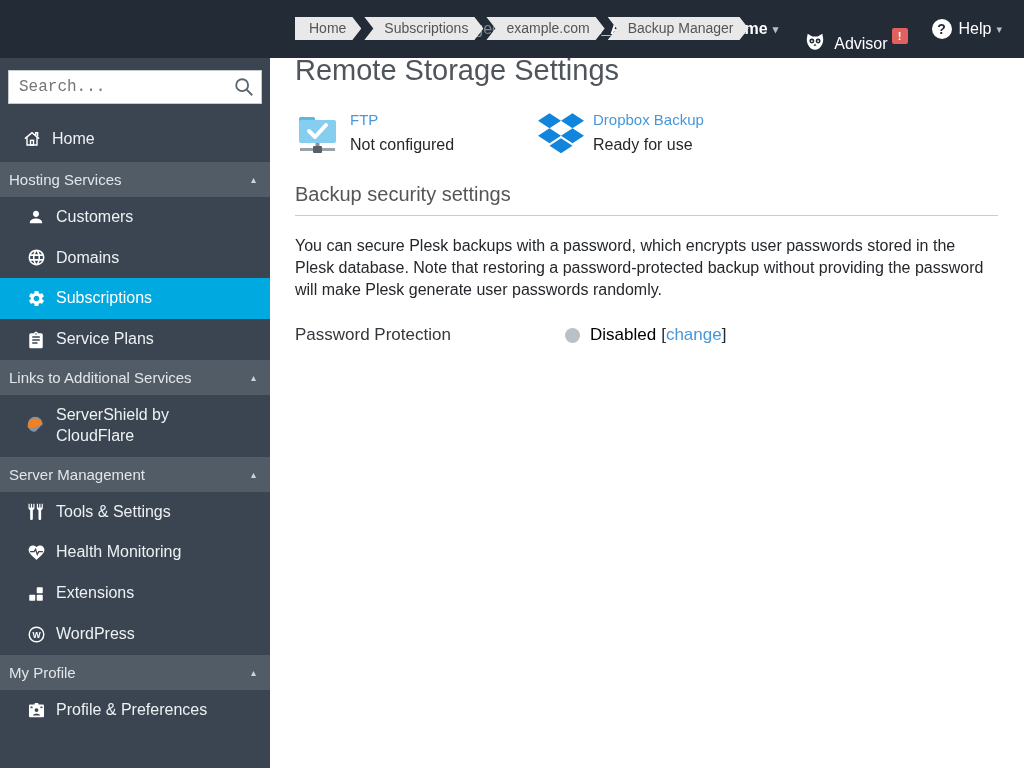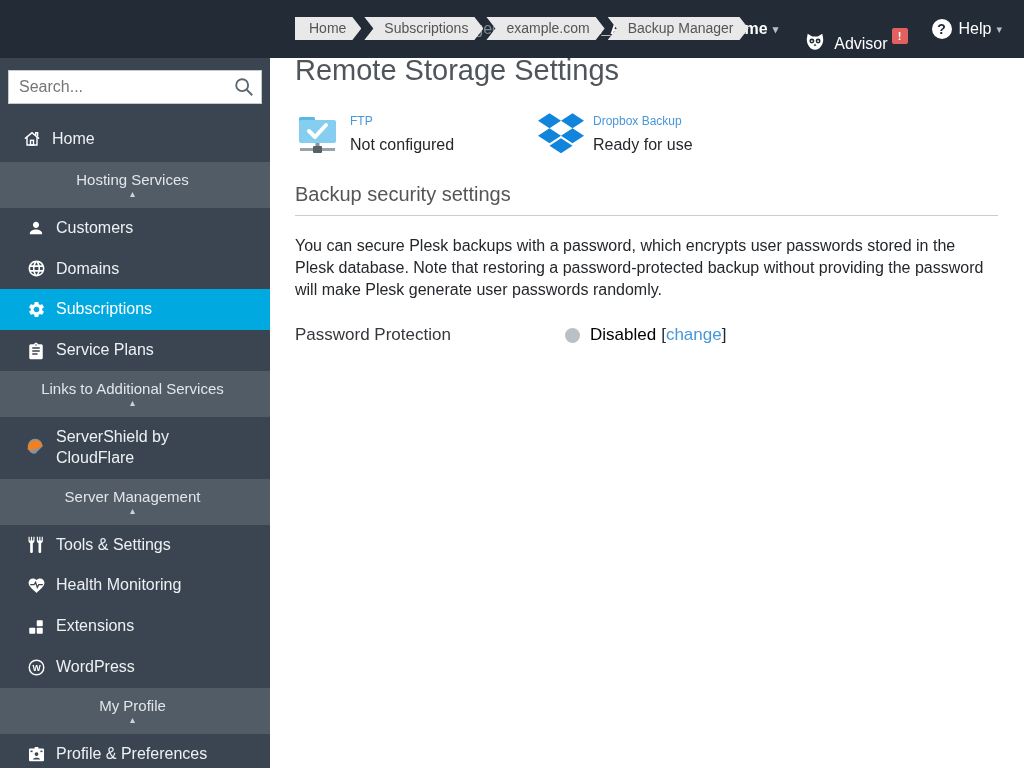--- a/index.html
+++ b/index.html
@@ -39,35 +39,35 @@
   .help-label { margin-left:7px; }
 
   
   .sidebar {
     position:absolute; top:58px; left:0; width:270px; bottom:0;
     background:#3a4551; color:#eef1f3; overflow:hidden;
   }
   .search-wrap { margin:12px 8px 14px; position:relative; }
   .search-input {
     width:100%; height:34px; border:1px solid #c6cace; font-size:16px;
-    padding:0 24px 0 10px; color:#444; font-family:Liberation Sans, sans-serif; outline:none;
+    padding:0 24px 0 10px; color:#444; font-family:Liberation Mono, monospace; outline:none;
   }
   .search-icon { position:absolute; right:7px; top:6px; }
 
   .nav-item {
     display:flex; align-items:center; padding:10px 10px 10px 26px;
     font-size:16px; cursor:pointer; color:#eef1f3; text-decoration:none;
   }
   .nav-icon { width:20px; display:flex; justify-content:center; flex:none; }
   .nav-label { margin-left:10px; line-height:1.3; }
   .nav-item.home { padding-top:11px; padding-bottom:12px; padding-left:22px; }
   .nav-item.active { background:#00a9e0; color:#fff; }
   .section-header {
     background:#525c66; padding:9px 14px 9px 9px; font-size:15px; color:#e2e6ea;
-    display:flex; justify-content:space-between; align-items:center; cursor:pointer;flex-direction:column;
+    display:flex; justify-content:space-between; align-items:center; cursor:pointer;
   }
   .section-caret { font-size:10px; color:#cdd3d8; }
 
   
   .main { margin-left:270px; padding:17px 26px 0 25px; }
   .breadcrumb { display:flex; }
   .crumb {
     background:#e9e9e9; color:#555; font-size:14px; height:23px; line-height:23px;
     padding:0 15px 0 20px; margin-right:3px; cursor:pointer;
     clip-path: polygon(0 0, calc(100% - 9px) 0, 100% 50%, calc(100% - 9px) 100%, 0 100%, 9px 50%);
@@ -77,21 +77,21 @@
     padding-left:14px;
   }
   .crumb.last { cursor:default; }
 
   .page-title { font-size:29px; font-weight:400; color:#4f555b; margin:14px 0 22px; }
 
   .storage-row { display:flex; }
   .storage-item { display:flex; width:243px; }
   .storage-icon { width:46px; height:48px; flex:none; }
   .storage-text { margin-left:9px; padding-top:2px; }
-  .storage-name { color:#4897da; font-size:12px; text-decoration:none; display:inline-block; }
+  .storage-name { color:#4897da; font-size:15px; text-decoration:none; display:inline-block; }
   .storage-status { font-size:16px; color:#24282c; margin-top:7px; }
 
   .section-title {
     font-size:20px; font-weight:400; color:#555;
     border-bottom:1px solid #ccc; padding-bottom:9px; margin:26px 0 0;
   }
   .description { font-size:16px; color:#24282c; line-height:22px; width:702px; margin:19px 0 0; }
 
   .pw-row { display:flex; margin-top:24px; font-size:17px; align-items:center; }
   .pw-label { width:270px; color:#33383d; }

